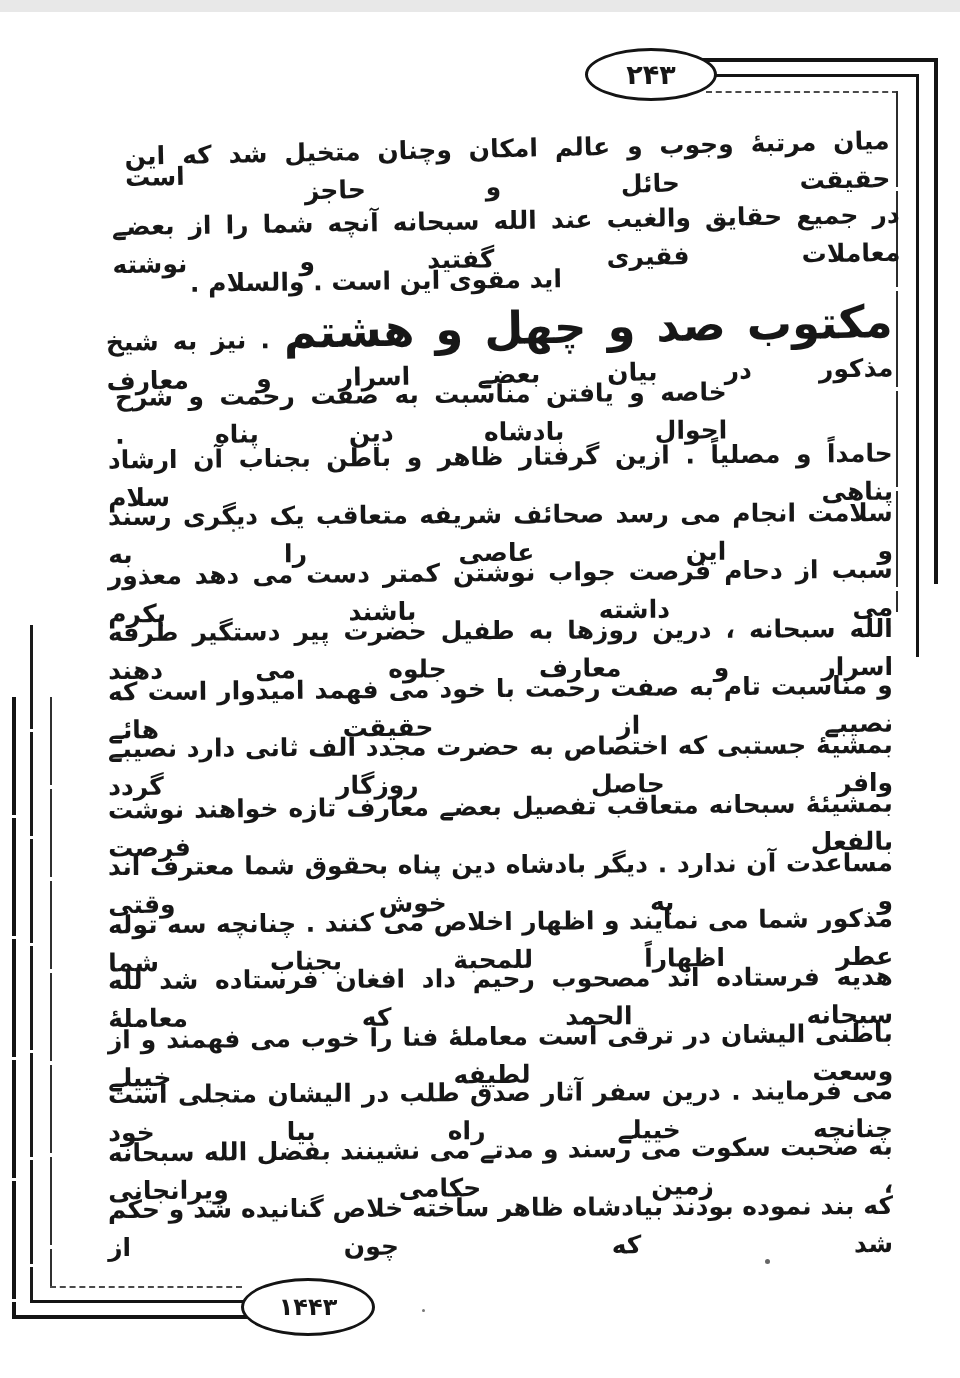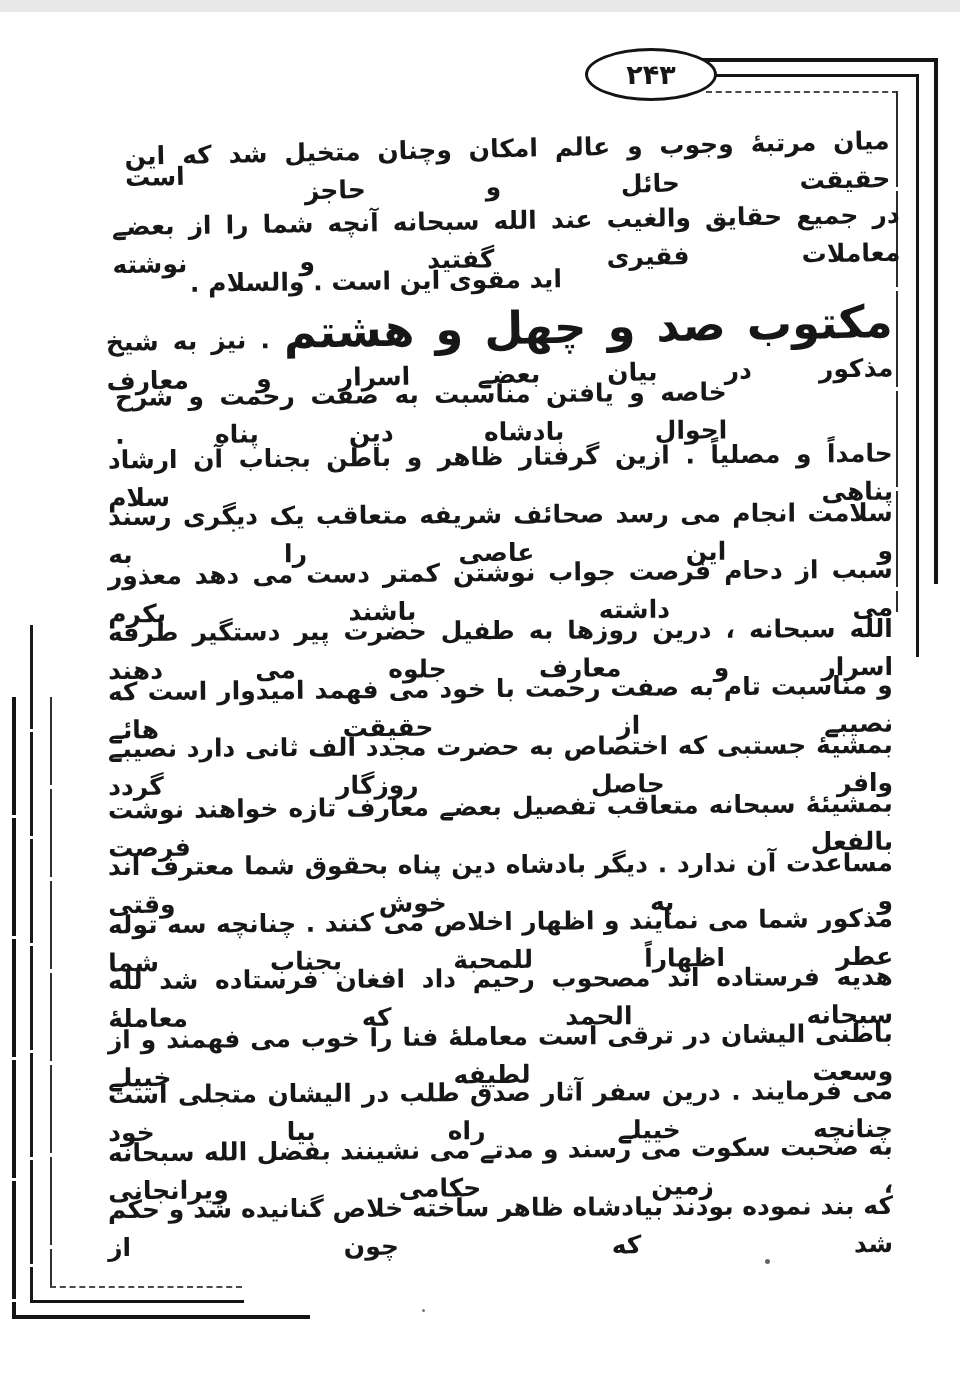--- a/index.html
+++ b/index.html
@@ -80,20 +80,23 @@
   <div class="frame fl-v-outer"></div>
   <div class="frame fl-v-mid"></div>
   <div class="frame fl-v-inner"></div>
   <div class="frame fl-h-outer"></div>
   <div class="frame fl-h-mid"></div>
   <div class="frame fl-h-inner"></div>
 
   <div class="oval oval-top">
     <span>۲۴۳</span>
   </div>
+  <div class="oval oval-bottom">
+    <span>۱۴۴۳</span>
+  </div>
 
   <div class="ln p1">
     <span>میان مرتبهٔ وجوب و عالم امکان وچنان متخیل شد که این حقیقت حائل و حاجز</span>
     <span class="raised">است</span>
   </div>
   <div class="ln p2">در جمیع حقایق والغیب عند الله سبحانه آنچه شما را از بعضے معاملات فقیری گفتید و نوشته</div>
   <div class="ln p3">اید مقوی این است . والسلام .</div>
 
   <div class="ln h1">
     <span class="h-big">مکتوب صد و چهل و هشتم</span>

